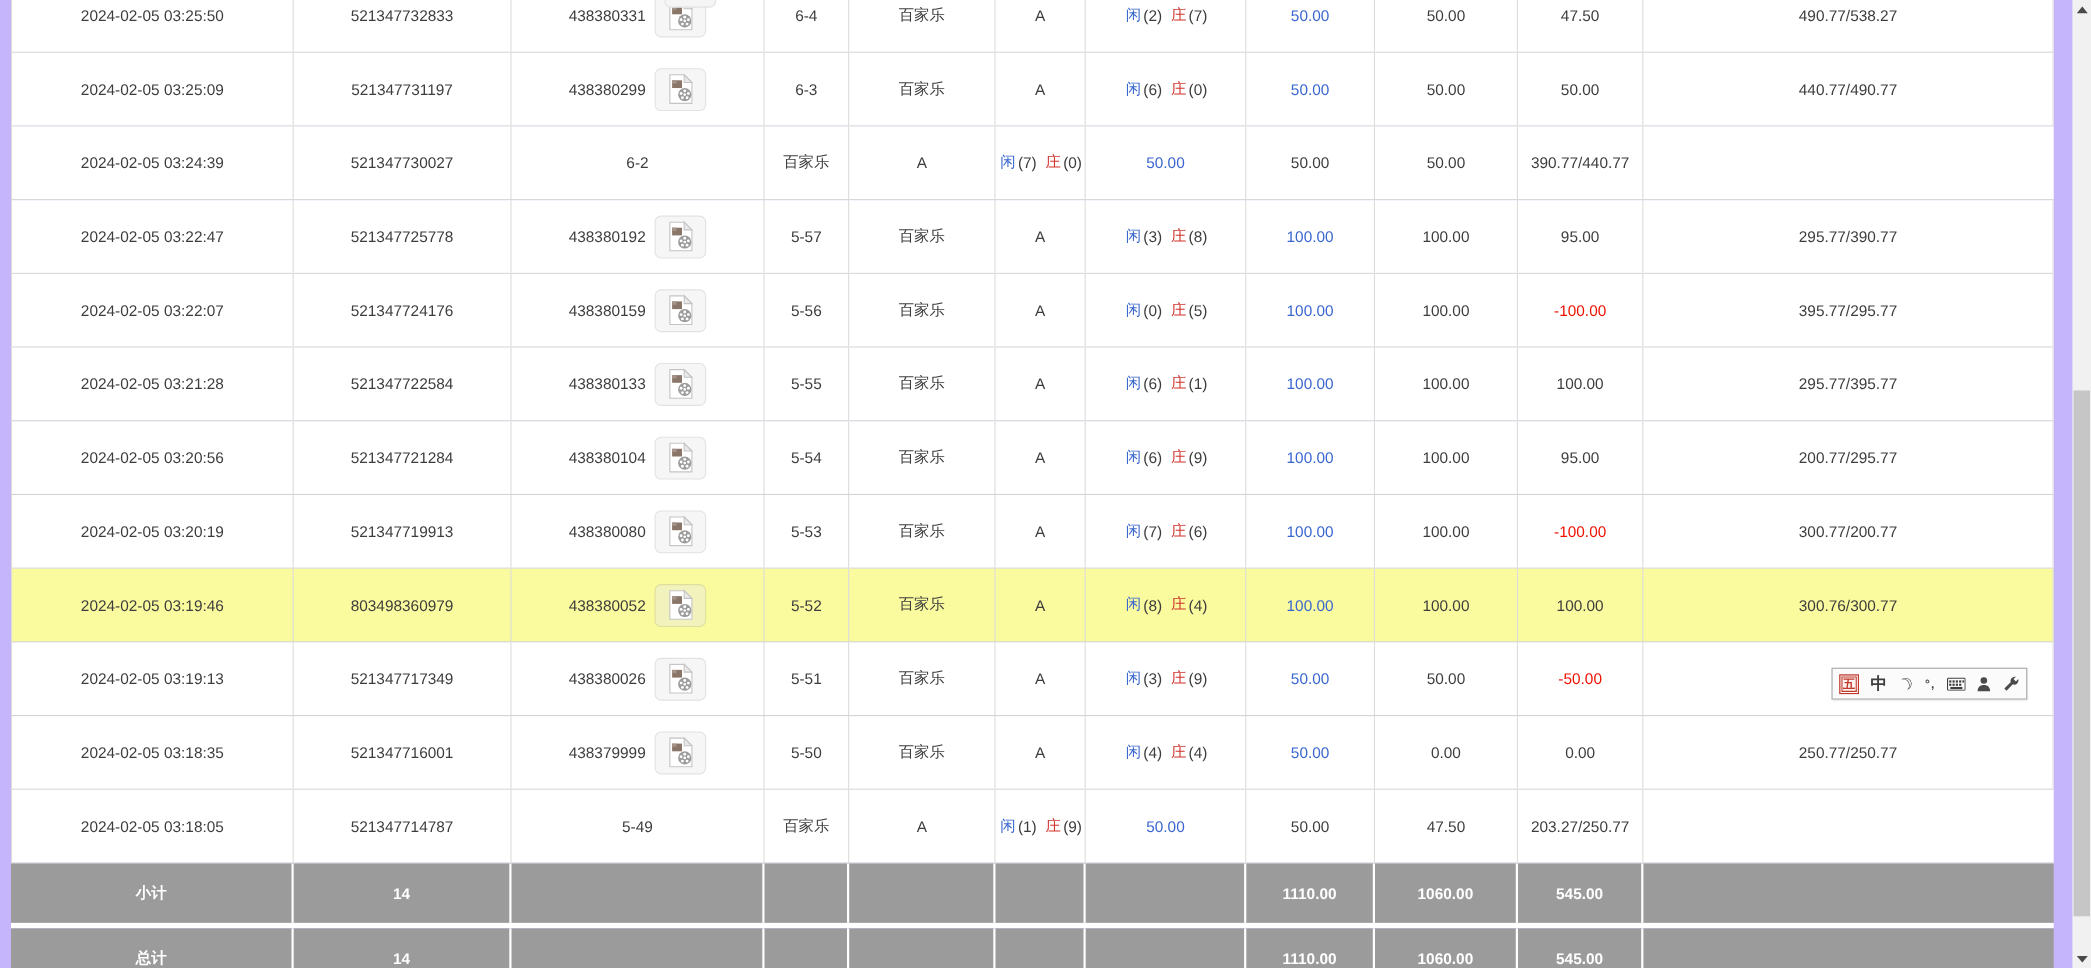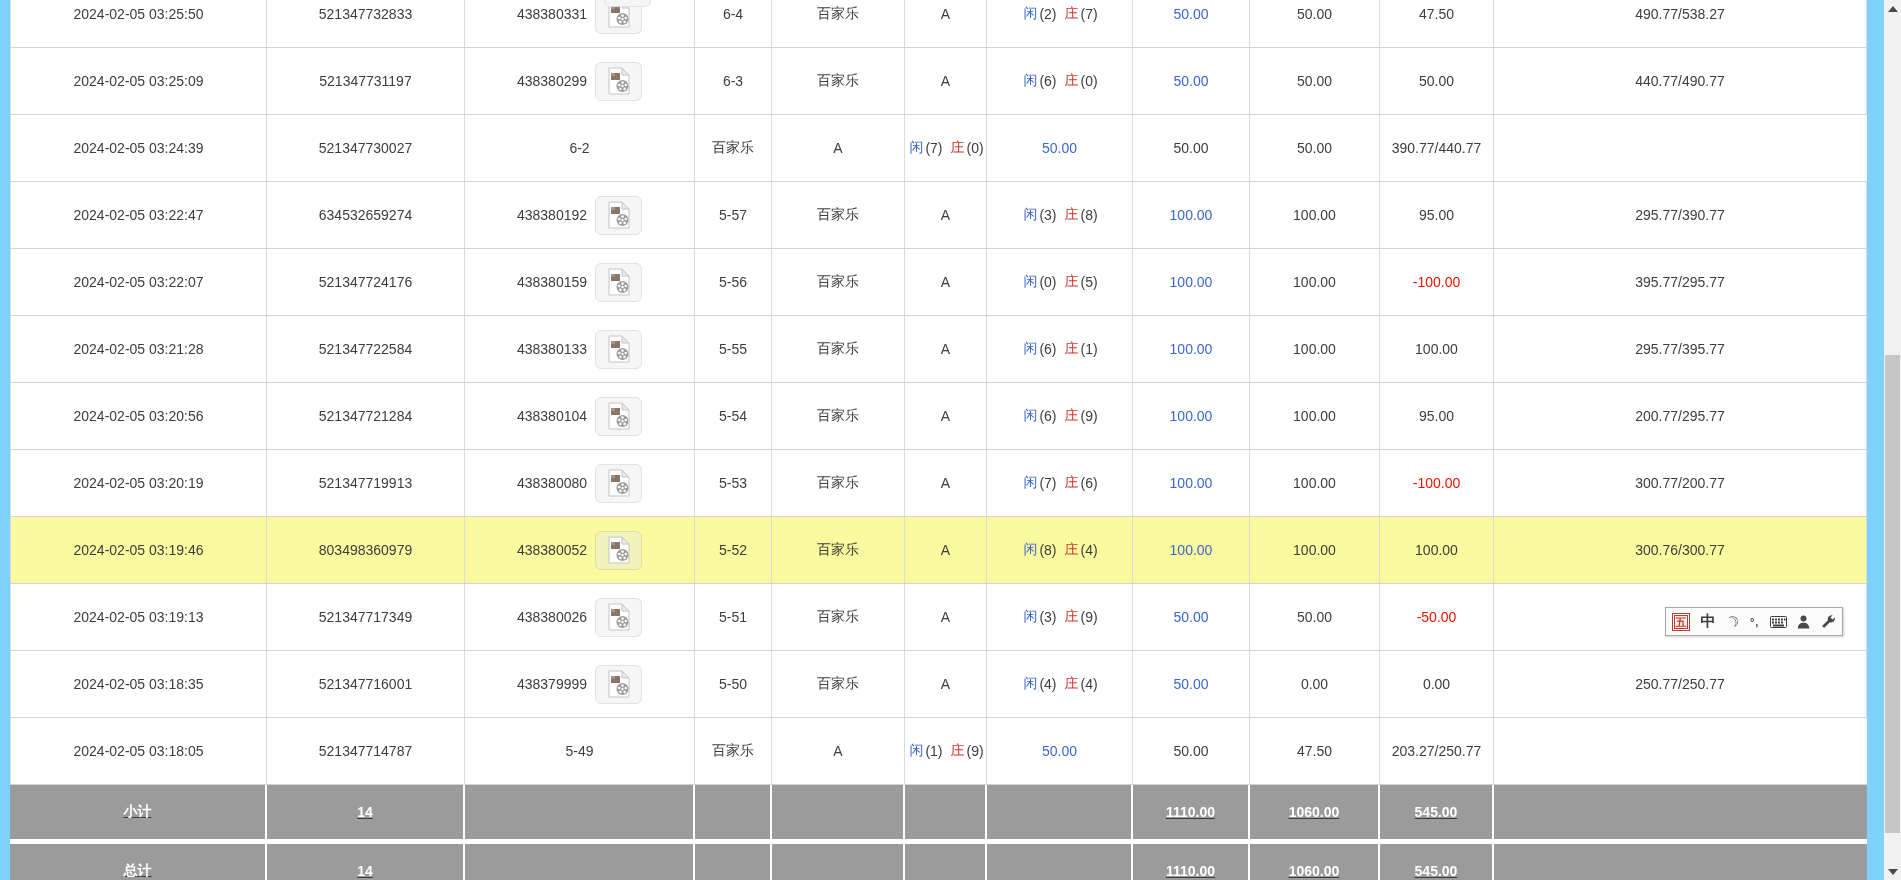--- a/index.html
+++ b/index.html
@@ -1,17 +1,17 @@
 <!DOCTYPE html>
 <html><head>
 <meta charset="utf-8">
 <style>
   html,body{margin:0;padding:0;background:#fff;}
   #app{
-    position:relative;width:1901px;height:880px;background:#7dd3fc;overflow:hidden;
+    position:relative;width:1901px;height:880px;background:#c4b5fd;overflow:hidden;
     font-family:"Liberation Sans","DejaVu Sans",sans-serif;color:#3d3d3d;font-size:14px;
   }
   
   #records{position:absolute;left:10px;top:-19px;width:1857px;}
   .trow{
     display:grid;
     grid-template-columns:257px 198px 230px 77px 133px 82px 146px 117px 130px 114px 373px;
     height:67px;box-sizing:border-box;border-bottom:1px solid #d4d4d4;background:#fff;
   }
   .trow.hl{background:#fafa9e;text-align:right;}
@@ -29,21 +29,21 @@
   
   .vbtn{
     width:45px;height:37px;margin-left:8px;border:1px solid #e2e2e2;border-radius:6px;
     background:#f6f6f6;display:flex;align-items:center;justify-content:center;cursor:pointer;
   }
   .trow.hl .vbtn{background:#f2f2bd;border-color:#dede9d;}
   
   .srow{
     display:grid;
     grid-template-columns:257px 198px 230px 77px 133px 82px 146px 117px 130px 114px 373px;
-    height:54px;box-sizing:border-box;background:#9b9b9b;text-decoration:underline;
+    height:54px;box-sizing:border-box;background:#9b9b9b;
   }
   .scell{
     display:flex;align-items:center;justify-content:center;color:#fff;font-weight:600;
     box-sizing:border-box;border-right:2px solid #fff;overflow:hidden;white-space:nowrap;
   }
   .scell:last-child{border-right:none;}
   .rowgap{height:5px;background:#fff;}
   
   #top-sliver{
     position:absolute;left:604px;top:-27px;width:45px;height:32px;border:1px solid #e2e2e2;
@@ -169,21 +169,21 @@
         </div>
         <div class="tcell">
           <span class="blue">50.00</span>
         </div>
         <div class="tcell">50.00</div>
         <div class="tcell">50.00</div>
         <div class="tcell">390.77/440.77</div>
       </div>
       <div class="trow">
         <div class="tcell">2024-02-05 03:22:47</div>
-        <div class="tcell">634532659274</div>
+        <div class="tcell">521347725778</div>
         <div class="tcell">
           <span>438380192</span>
           <span class="vbtn">
             <svg width="26" height="28" viewBox="0 0 26 28">
               <path d="M3 1 h13 l7 7 v19 h-20 z" fill="#ffffff" stroke="#c4c4c4"></path>
               <path d="M16 1 l7 7 h-7 z" fill="#e9e9e9" stroke="#c4c4c4"></path>
               <rect x="5" y="6" width="9" height="7" fill="#8a7668"></rect>
               <rect x="5" y="6" width="4" height="3" fill="#a3938a"></rect>
               <circle cx="16.5" cy="19" r="6" fill="#9c9c9c"></circle>
               <circle cx="16.5" cy="19" r="1.2" fill="#ffffff"></circle>

